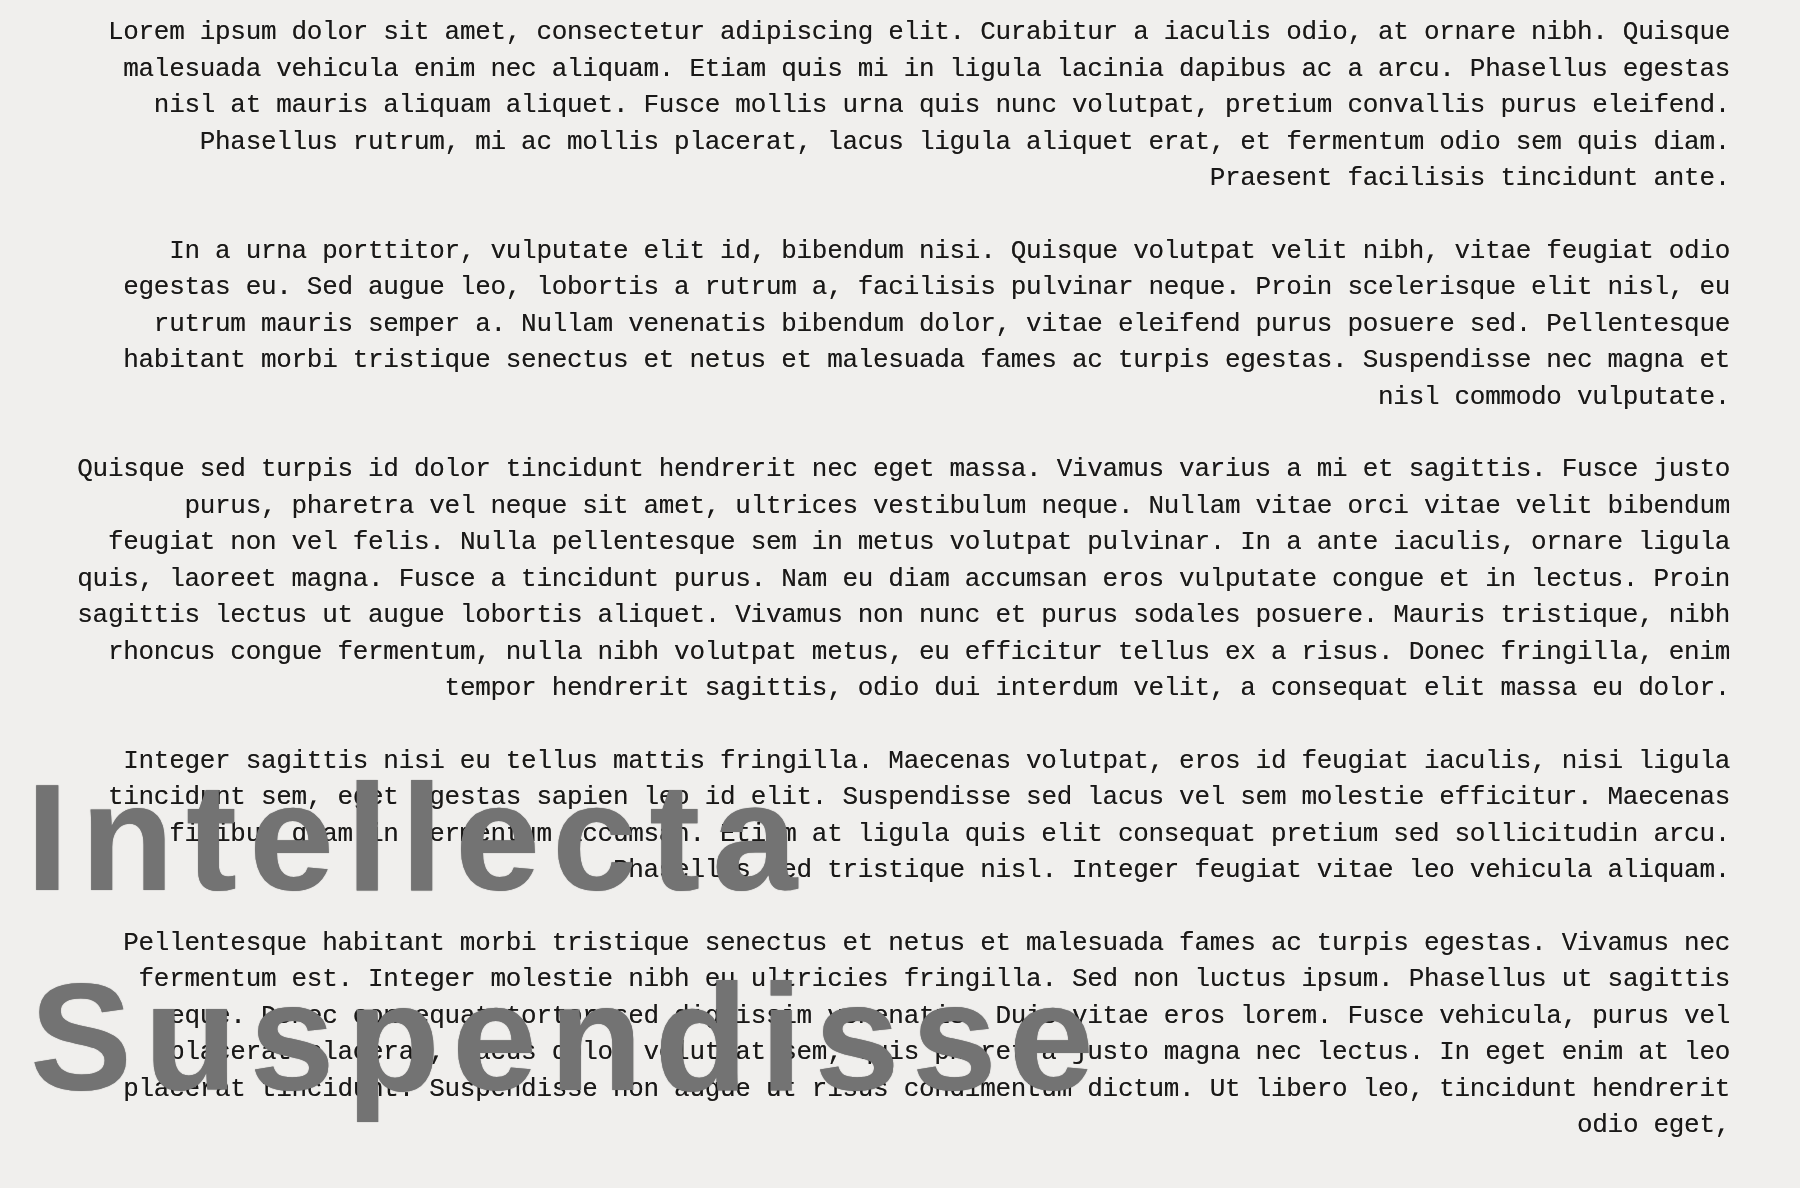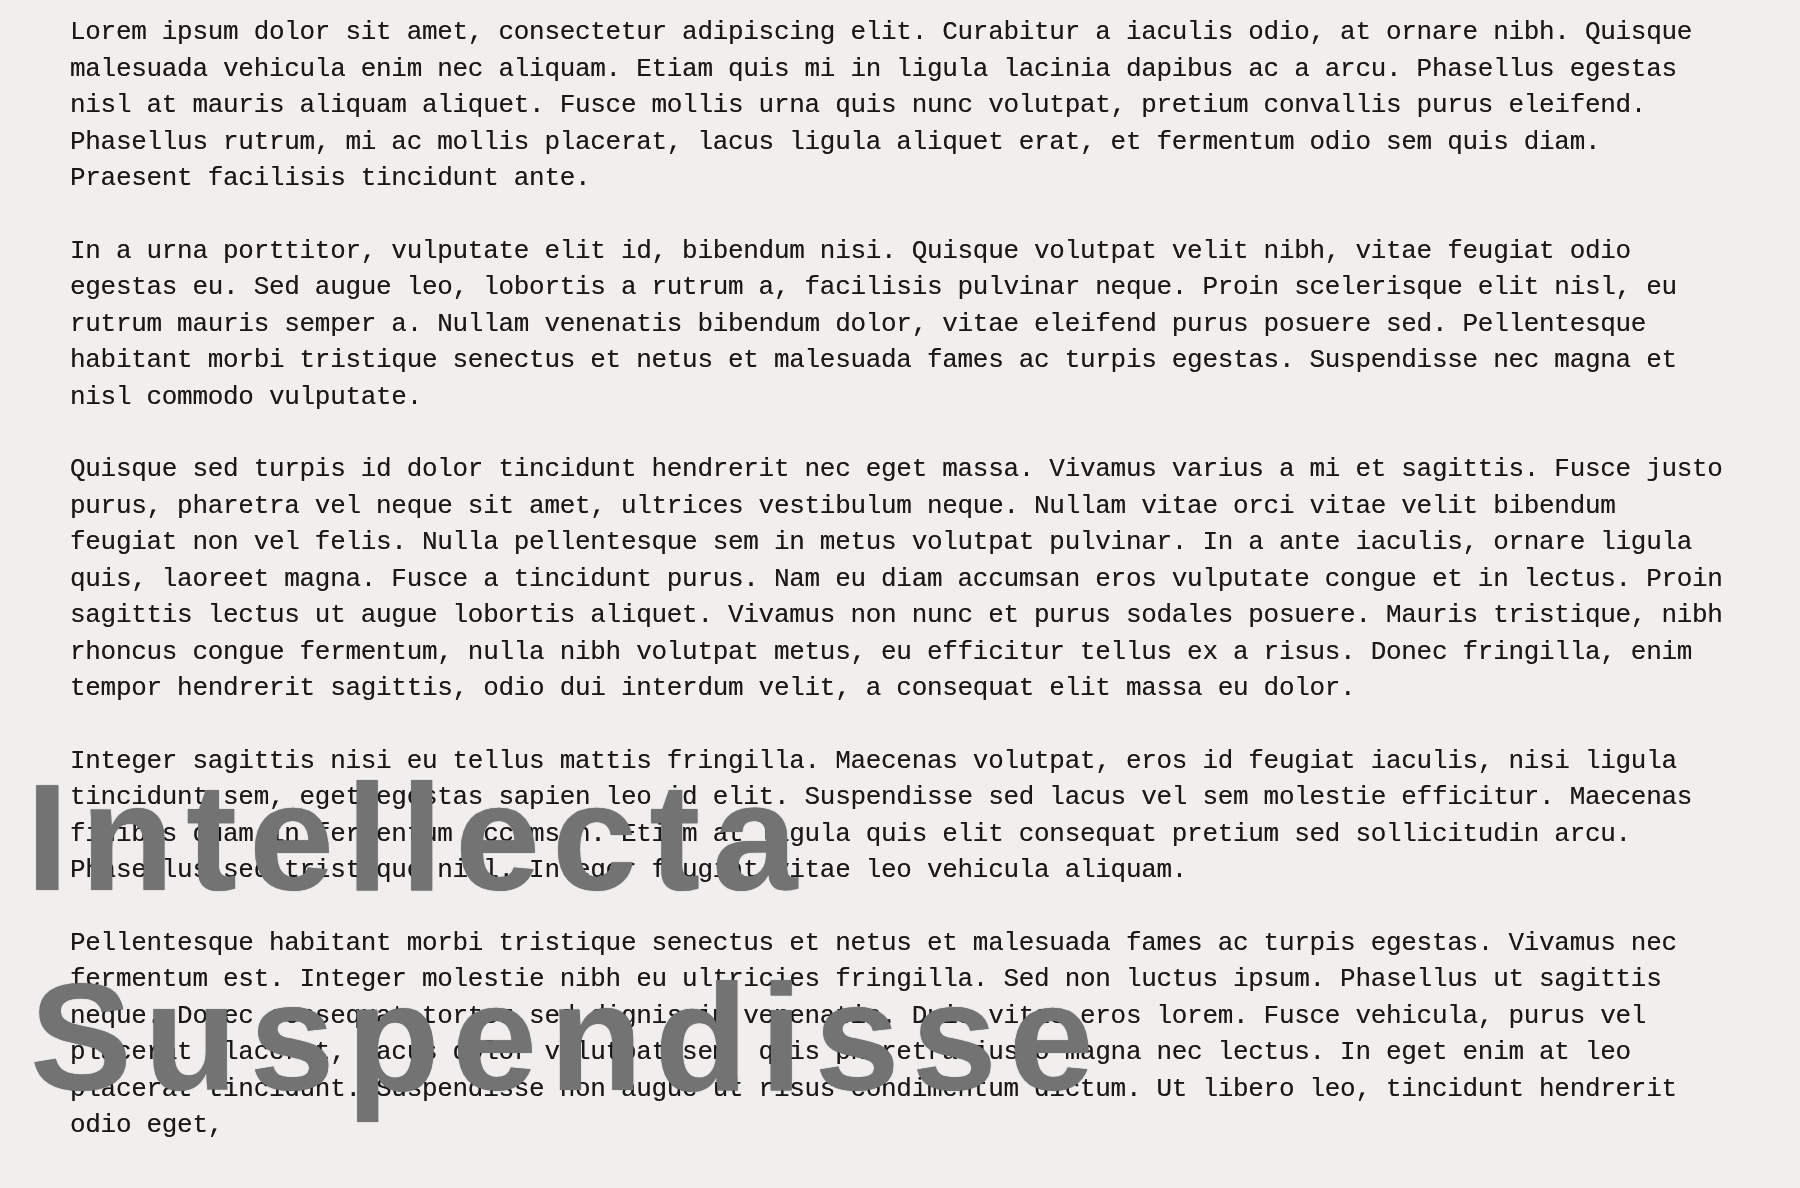--- a/index.html
+++ b/index.html
@@ -18,21 +18,21 @@
     position: relative;
     width: 1800px;
     height: 1188px;
   }
   .body-copy {
     position: absolute;
     top: 14px;
     left: 0;
     width: 1660px;
     padding: 0 70px;
-    text-align: left;
+    text-align: right;
     color: #191817;
     font-size: 26px;
     line-height: 36.5px;
     letter-spacing: -0.3px;
     text-shadow: 0 0 0.6px rgba(20,19,17,0.55);
   }
   .body-copy p {
     margin: 0 0 36px 0;
   }
   .display-word {

